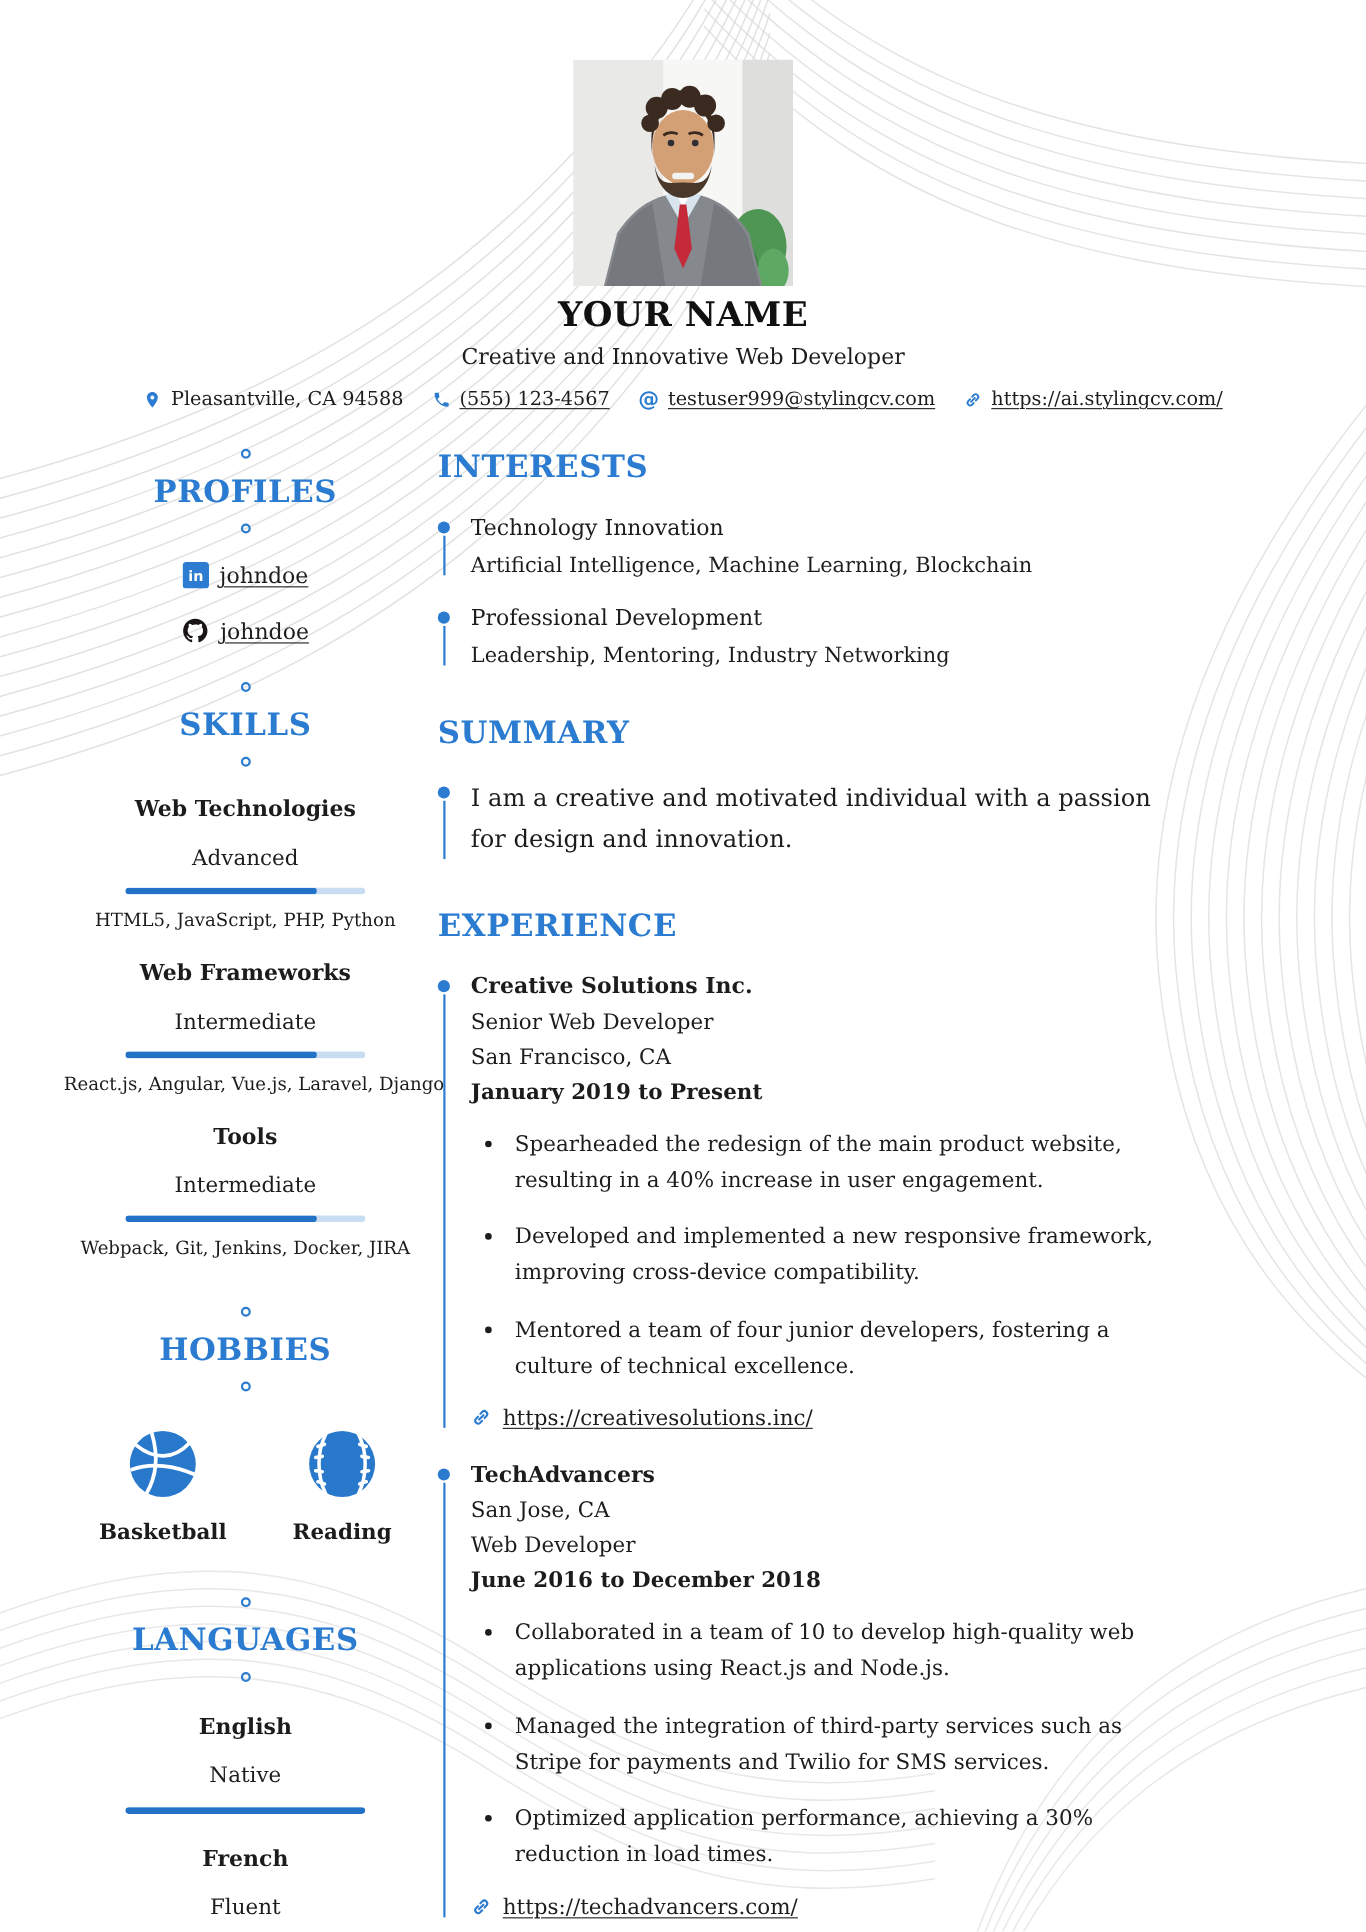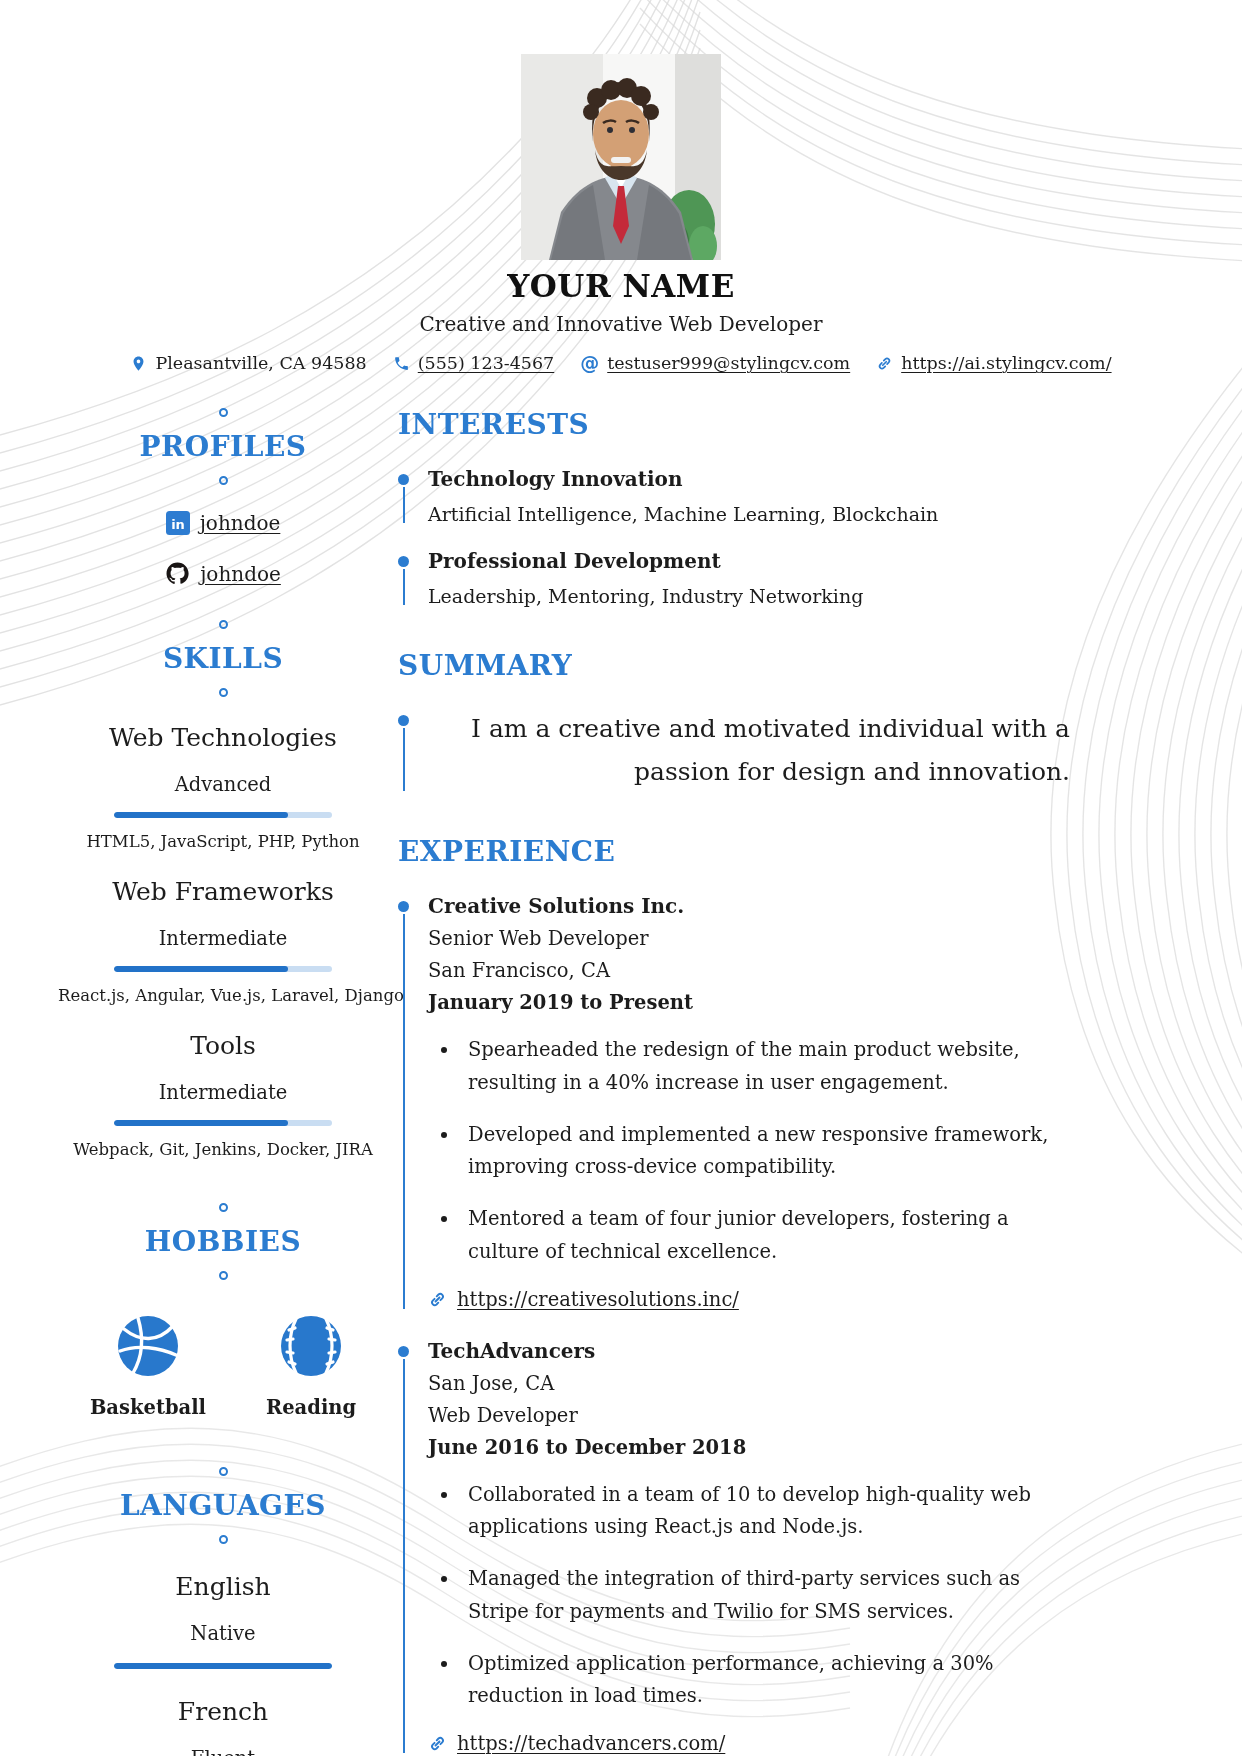--- a/index.html
+++ b/index.html
@@ -38,21 +38,21 @@
   .ring { width:9px; height:9px; border:2.5px solid #2b7cd0; border-radius:50%; display:inline-block; }
   .col-right .sec-h { text-align:left; margin-bottom:26px; }
 
   
   .profile-row { display:flex; align-items:center; justify-content:center; gap:10px; margin-top:26px; font-size:20px; }
   .profiles-block { margin-bottom:34px; }
 
   
   .skills-block .sec-h-c { margin-top:14px; }
   .skill { margin-top:26px; }
-  .skill-name { font-size:25px; font-weight:normal; }
+  .skill-name { font-size:20px; font-weight:bold; }
   .skill-level { font-size:19.5px; margin-top:21px; }
   .bar { width:218px; height:6px; border-radius:3px; background:#c9ddf2; margin:16px auto 0; overflow:hidden; }
   .bar-fill { height:100%; background:#2272c8; border-radius:3px; }
   .skill-kw { font-size:16.5px; margin-top:14px; white-space:nowrap; }
 
   
   .hobbies-block { margin-top:44px; }
   .hobby-row { display:flex; justify-content:center; gap:60px; margin-top:34px; }
   .hobby { display:flex; flex-direction:column; align-items:center; gap:18px; }
   .hobby-label { font-size:19.5px; font-weight:bold; }
@@ -68,24 +68,24 @@
   
   .tl { position:relative; padding-left:30px; }
   .tl::before {
     content:""; position:absolute; left:0; top:7px; width:11px; height:11px;
     border-radius:50%; background:#2b7cd0;
   }
   .tl::after {
     content:""; position:absolute; left:4.5px; top:20px; bottom:2px; width:2px; background:#2b7cd0;
   }
   .interest-item { margin-bottom:24px; }
-  .item-title { font-size:20px; font-weight:bold; }
+  .item-title { font-size:20px; font-weight:normal; }
   .item-sub { font-size:19px; margin-top:12px; }
   .section-block { margin-bottom:42px; }
-  .summary-text { font-size:25px; line-height:1.7;text-align:right; }
+  .summary-text { font-size:22px; line-height:1.7; }
 
   
   .job { margin-bottom:28px; }
   .job-line { font-size:19.5px; margin-top:9px; }
   .job-company { font-size:20px; font-weight:bold; margin-top:0; }
   .job-dates { font-weight:bold; }
   .job ul { list-style:disc; margin:20px 0 0 32px; }
   .job li { font-size:19.5px; line-height:1.68; margin-bottom:19px; padding-left:8px; }
   .job-link { display:flex; align-items:center; gap:10px; margin-top:2px; font-size:19.5px; }
 </style>

